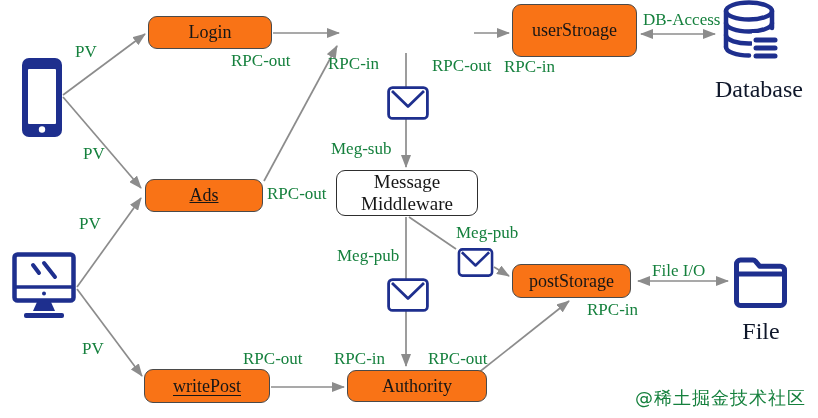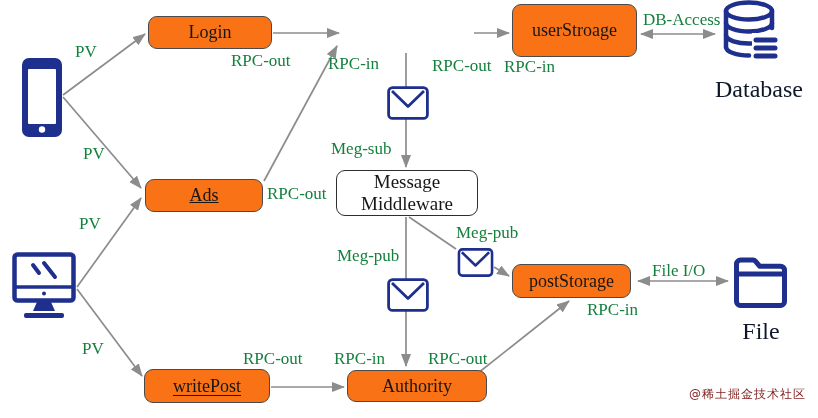--- a/index.html
+++ b/index.html
@@ -27,21 +27,21 @@
   }
   .elabel{
     position:absolute;font-size:17px;color:#15803d;white-space:nowrap;
   }
   .actor-label{
     position:absolute;font-size:24px;color:#0f172a;white-space:nowrap;text-align:center;
   }
   .icon{position:absolute;}
   .watermark{
     position:absolute;right:12px;top:386px;
-    font-family:"DejaVu Sans", sans-serif;font-size:12px;color:#7f1d1d;
+    font-family:"DejaVu Sans", sans-serif;font-size:18px;color:#15803d;
     letter-spacing:1px;
   }
 </style>
 </head>
 <body>
 
 <div class="stage">
 
   <svg class="connectors" width="818" height="418" viewBox="0 0 818 418">
     <defs>

